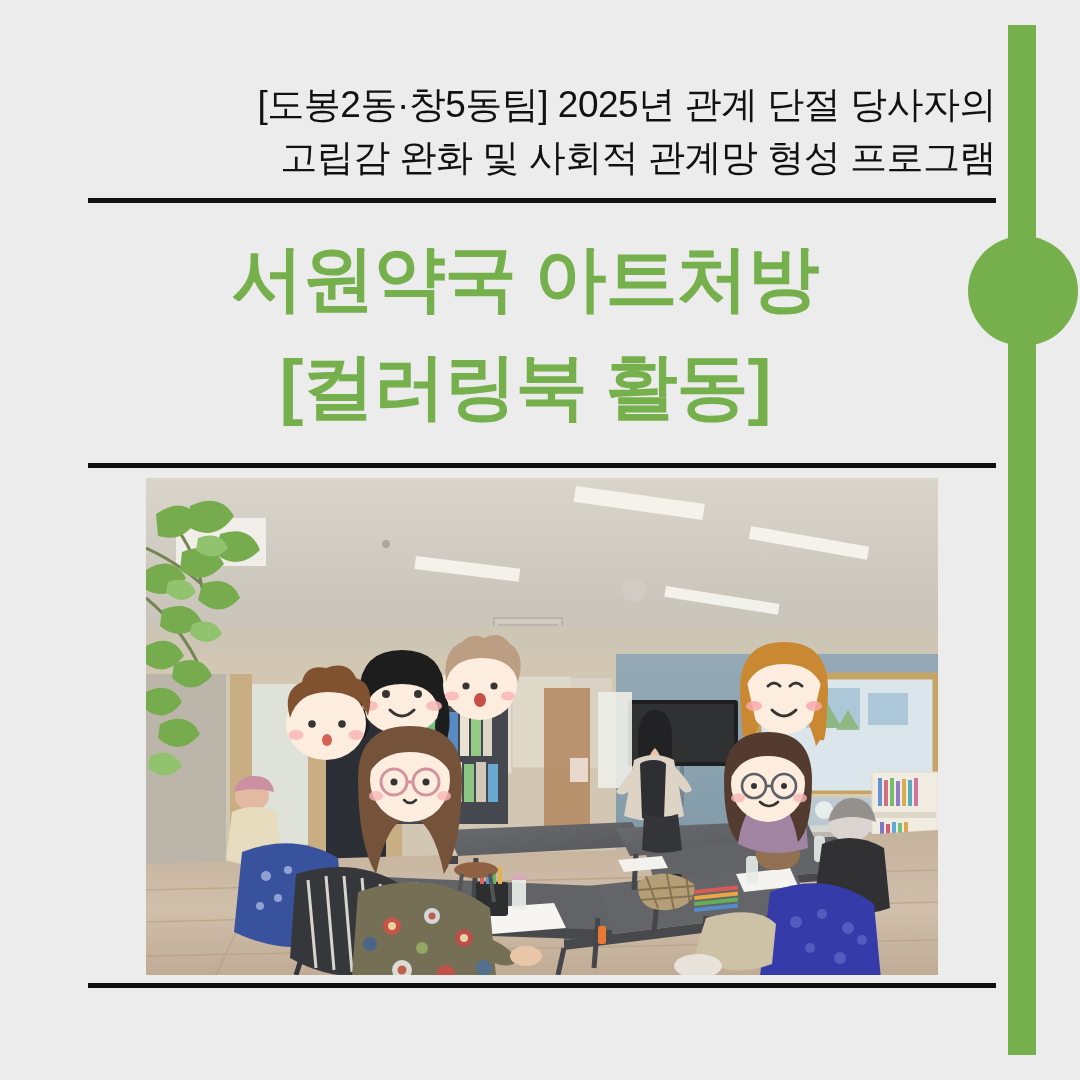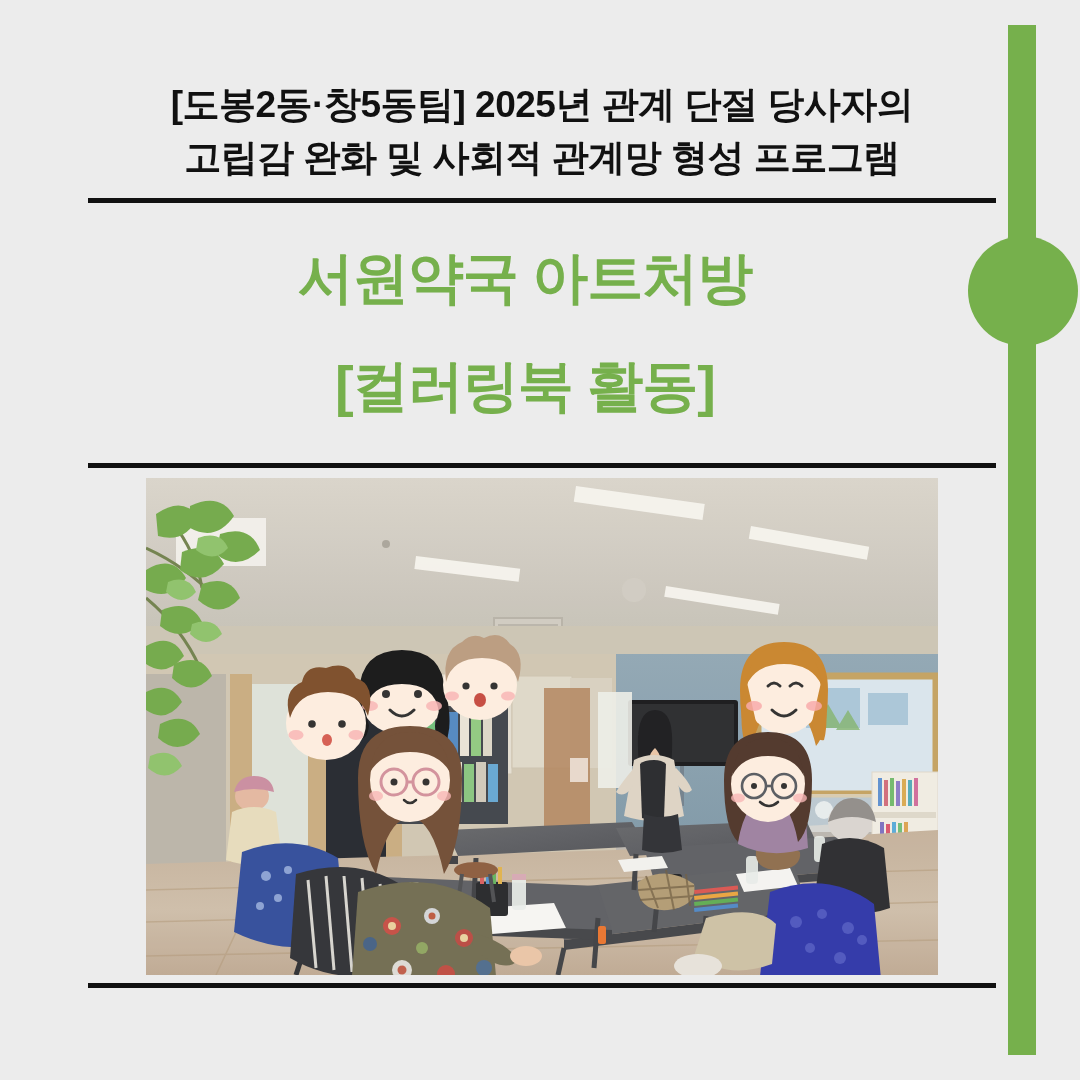--- a/index.html
+++ b/index.html
@@ -54,38 +54,38 @@
   .rule-top    { top: 198px; }
   .rule-mid    { top: 463px; }
   .rule-bottom { top: 983px; }
 
   
   .subtitle {
     position: absolute;
     left: 88px;
     top: 78px;
     width: 908px;
-    text-align: center;
+    text-align: right;
     color: #111111;
     font-size: 37px;
     line-height: 53px;
-    font-weight: 700;
+    font-weight: 400;
     letter-spacing: -0.5px;
     white-space: pre-line;
   }
 
   
   .main-title {
     position: absolute;
     left: 60px;
     top: 224px;
     width: 930px;
     text-align: center;
     color: #76b04c;
-    font-size: 56px;
+    font-size: 72px;
     line-height: 108px;
     font-weight: 700;
     letter-spacing: -1px;
     white-space: pre-line;
   }
 
   
   .photo-frame {
     position: absolute;
     left: 146px;

